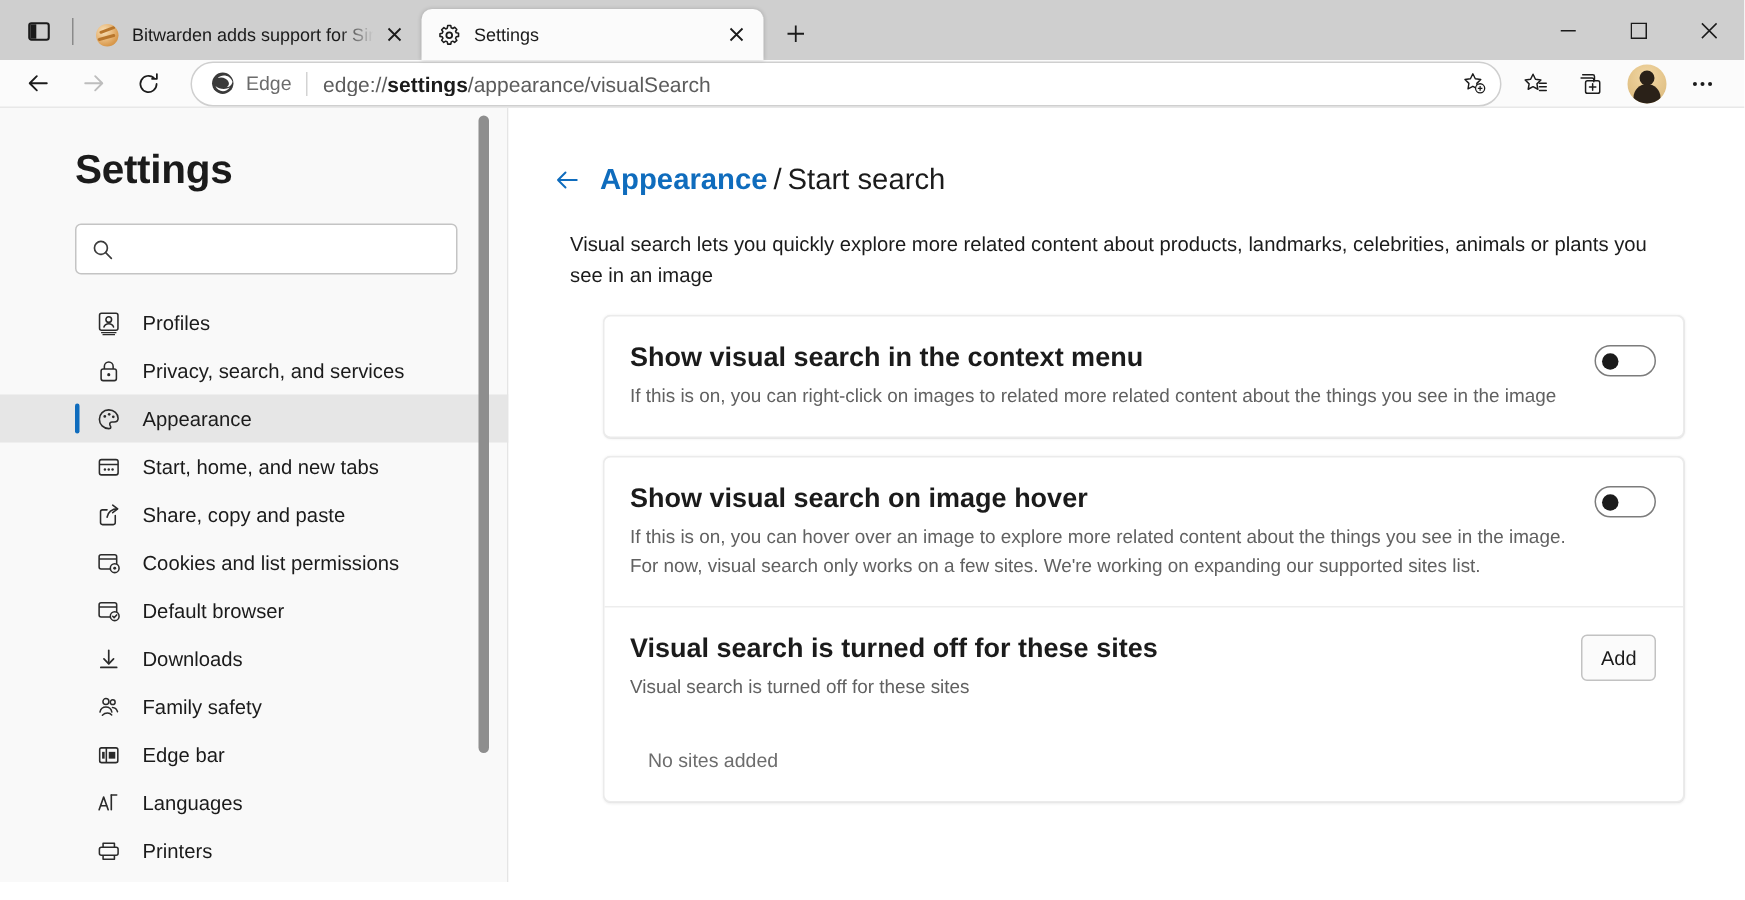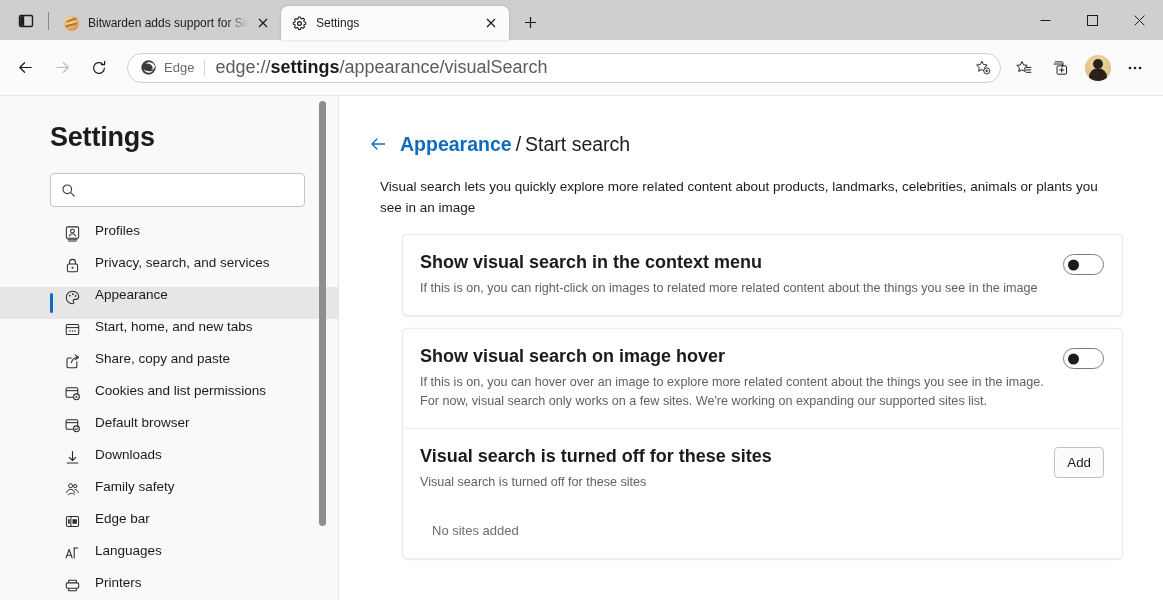--- a/index.html
+++ b/index.html
@@ -82,21 +82,21 @@
     position: absolute; right: 0; top: 0;
     display: flex; height: 40px;
   }
   .wc {
     width: 47px; height: 40px;
     display: flex; align-items: center; justify-content: center;
   }
 
   
   .toolbar {
-    height: 56px; background: #fbfbfb;
+    height: 32px; background: #fbfbfb;
     display: flex; align-items: center;
     padding: 0 8px;
     border-bottom: 1px solid #e8e8e8;
   }
   .tb-btn {
     width: 34px; height: 34px; margin-right: 3px;
     display: flex; align-items: center; justify-content: center;
     border-radius: 4px; flex: 0 0 auto;
   }
   .omnibox {
@@ -106,21 +106,21 @@
     border-radius: 15px;
     display: flex; align-items: center;
     margin: 0 6px 0 8px;
     padding: 0 4px 0 12px;
     min-width: 0;
   }
   .edge-badge { display: flex; align-items: center; flex: 0 0 auto; }
   .edge-label { font-size: 13px; color: #6b6b6b; margin-left: 7px; }
   .omni-sep { width: 1px; height: 16px; background: #d3d3d3; margin: 0 10px; flex: 0 0 auto; }
   .omni-url {
-    font-size: 18px; color: #5c5c5c;
+    font-size: 14px; color: #5c5c5c;
     white-space: nowrap; overflow: hidden;
     flex: 1 1 auto;
   }
   .omni-url b { color: #1b1b1b; font-weight: 600; }
   .omni-star {
     width: 26px; height: 26px; flex: 0 0 auto;
     display: flex; align-items: center; justify-content: center;
     border-radius: 4px; margin-right: 1px;
   }
   .avatar {
@@ -164,21 +164,21 @@
   }
   .search-input {
     border: none; outline: none; background: transparent;
     font-family: "Liberation Sans", sans-serif;
     font-size: 13.5px; color: #1b1b1b;
     margin-left: 12px; width: 100%;
   }
   .search-input::placeholder { color: #777777; }
   .navlist { padding: 2px 0 0 0; }
   .navitem {
-    height: 32px; display: flex; align-items: flex-start;
+    height: 32px; display: flex; align-items: center;
     padding-left: 50px; position: relative;
     margin-bottom: 0;
   }
   .navitem.selected { background: #e6e6e6; }
   .navitem.selected::before {
     content: ""; position: absolute;
     left: 50px; top: 6px; width: 3px; height: 20px;
     background: #0f6cbd; border-radius: 2px;
   }
   .nav-icon {

